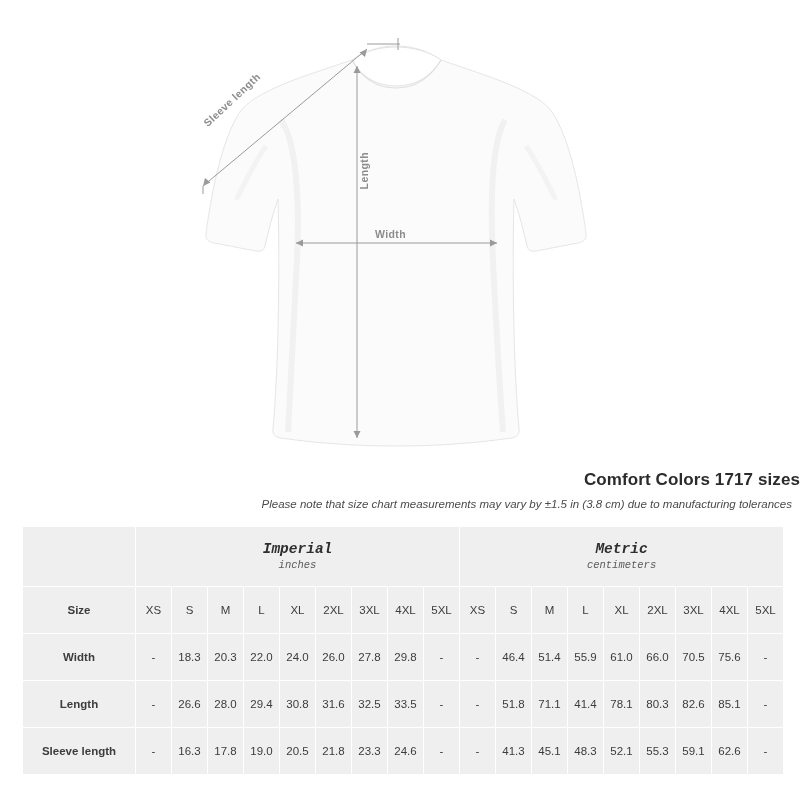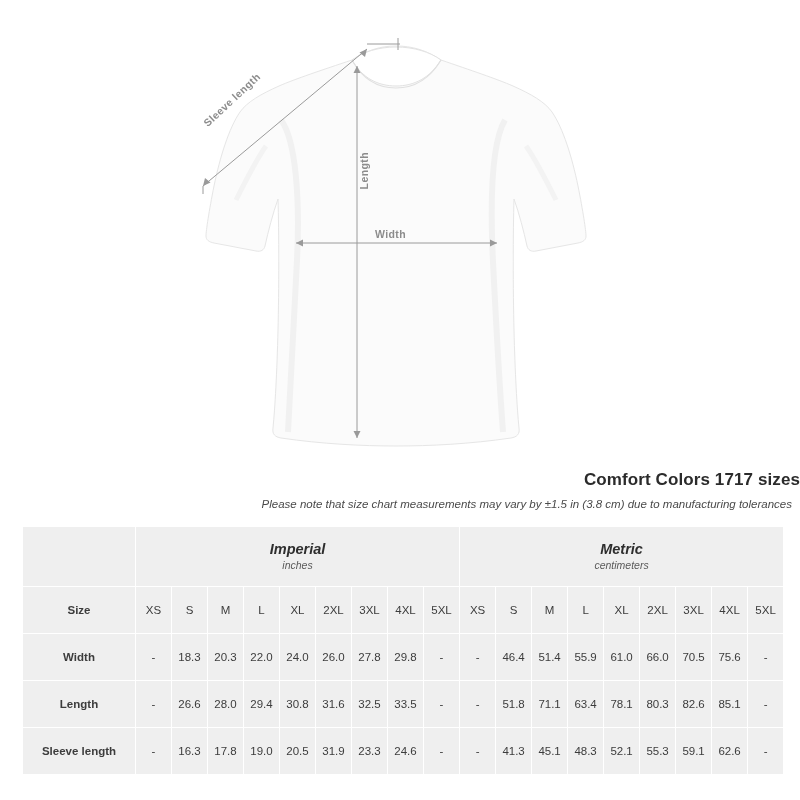--- a/index.html
+++ b/index.html
@@ -86,20 +86,21 @@
     text-align: center;
     font-size: 11.5px;
     color: #3c3c3c;
     padding: 0;
     height: 47px;
     vertical-align: middle;
   }
   .unit-head {
     height: 60px !important;
     font-style: italic;
+    font-family: Liberation Mono, monospace;
   }
   .unit-head .unit-name {
     display: block;
     font-size: 14.5px;
     font-weight: bold;
     font-style: italic;
     color: #2e2e2e;
     line-height: 1.25;
   }
   .unit-head .unit-sub {
@@ -275,36 +276,36 @@
           <td class="val">28.0</td>
           <td class="val">29.4</td>
           <td class="val">30.8</td>
           <td class="val">31.6</td>
           <td class="val">32.5</td>
           <td class="val">33.5</td>
           <td class="val">-</td>
           <td class="val">-</td>
           <td class="val">51.8</td>
           <td class="val">71.1</td>
-          <td class="val">63.4</td>
+          <td class="val">41.4</td>
           <td class="val">78.1</td>
           <td class="val">80.3</td>
           <td class="val">82.6</td>
           <td class="val">85.1</td>
           <td class="val">-</td>
         </tr>
 
         <tr>
           <td class="rowhead">Sleeve length</td>
           <td class="val">-</td>
           <td class="val">16.3</td>
           <td class="val">17.8</td>
           <td class="val">19.0</td>
           <td class="val">20.5</td>
-          <td class="val">31.9</td>
+          <td class="val">21.8</td>
           <td class="val">23.3</td>
           <td class="val">24.6</td>
           <td class="val">-</td>
           <td class="val">-</td>
           <td class="val">41.3</td>
           <td class="val">45.1</td>
           <td class="val">48.3</td>
           <td class="val">52.1</td>
           <td class="val">55.3</td>
           <td class="val">59.1</td>

